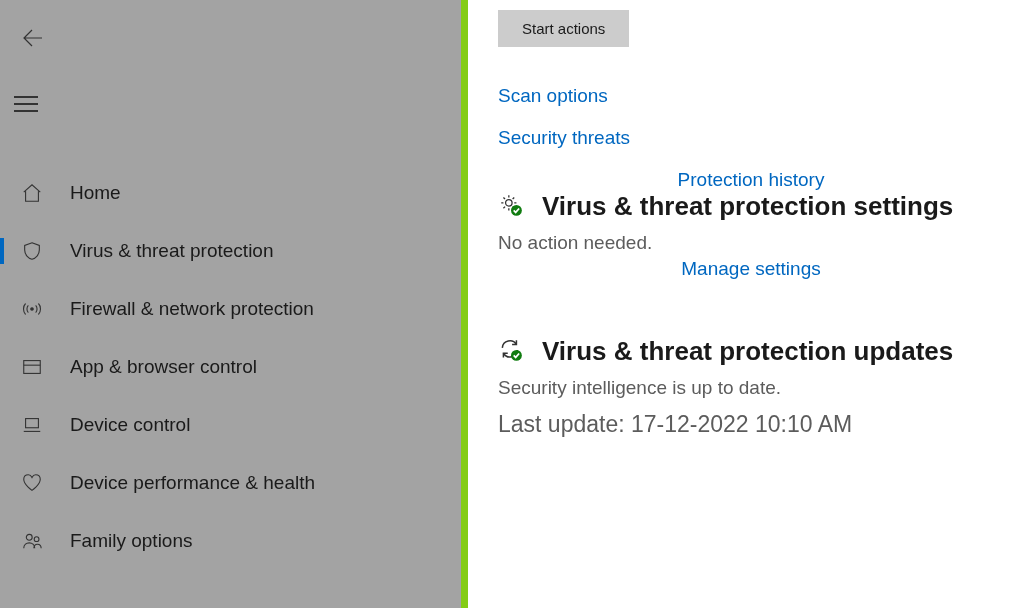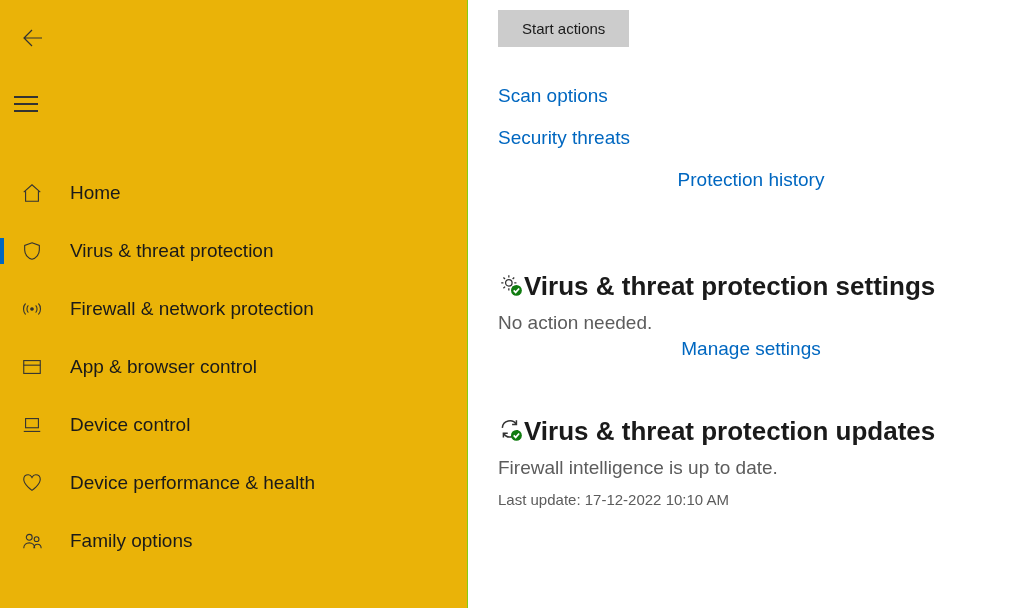--- a/index.html
+++ b/index.html
@@ -8,22 +8,22 @@
       background:#ffffff;
       color:#1a1a1a;
       width:1024px;
       height:608px;
       overflow:hidden;
       display:flex;
     }
     .sidebar {
       width:468px;
       height:100%;
-      background:#eab308;
-      border-right:1px solid #84cc16;
+      background:#a3a3a3;
+      border-right:7px solid #84cc16;
       padding:18px 0 0 0;
     }
     .back-btn {
       width:40px;
       height:40px;
       margin-left:12px;
       display:flex;
       align-items:center;
       justify-content:center;
       cursor:pointer;
@@ -70,49 +70,49 @@
     .start-actions-btn {
       background:#cccccc;
       border:none;
       font-size:15px;
       padding:10px 24px;
       color:#1a1a1a;
       cursor:pointer;
       margin-bottom:38px;
       font-family:inherit;
     }
-    .link-list { margin-bottom:80px; }
+    .link-list { }
     .link {
       color:#0067c0;
       font-size:19px;
       margin-bottom:20px;
       cursor:pointer;
       display:block;
     }
     .link:last-child { margin-bottom:0;text-align:center; }
 
     .section { margin-bottom:56px; }
     .section-header {
       display:flex;
       align-items:center;
-      gap:0;
+      gap:18px;
       margin-bottom:10px;
     }
     .section-title {
       font-size:26px;
       font-weight:600;
       color:#1a1a1a;
     }
     .section-sub {
       font-size:19px;
       color:#5c5c5c;
       margin-bottom:4px;
     }
     .section-sub2 {
-      font-size:15px;
+      font-size:23px;
       color:#5c5c5c;
       margin-top:12px;
     }
   </style>
 </head>
 <body>
 
 <div class="sidebar">
 
   <div class="back-btn">
@@ -236,20 +236,20 @@
           <g fill="none" stroke="#333" stroke-width="1.4">
             <path d="M4 10 A7 7 0 0 1 17 7 M18 12 A7 7 0 0 1 5 15"></path>
             <path d="M17 3 L17 7 L13 7 M5 19 L5 15 L9 15"></path>
           </g>
           <circle cx="17" cy="17" r="5" fill="#107c10"></circle>
           <path d="M14.5 17 L16.3 18.8 L19.5 15.2" stroke="#fff" stroke-width="1.6" fill="none"></path>
         </svg>
       </span>
       <span class="section-title">Virus &amp; threat protection updates</span>
     </div>
-    <div class="section-sub" style="margin-bottom:4px;">Firewall intelligence is up to date.</div>
+    <div class="section-sub" style="margin-bottom:4px;">Security intelligence is up to date.</div>
     <div class="section-sub2">Last update: 17-12-2022 10:10 AM</div>
   </div>
 
   
   
 
 </div>
 
 </body></html>

